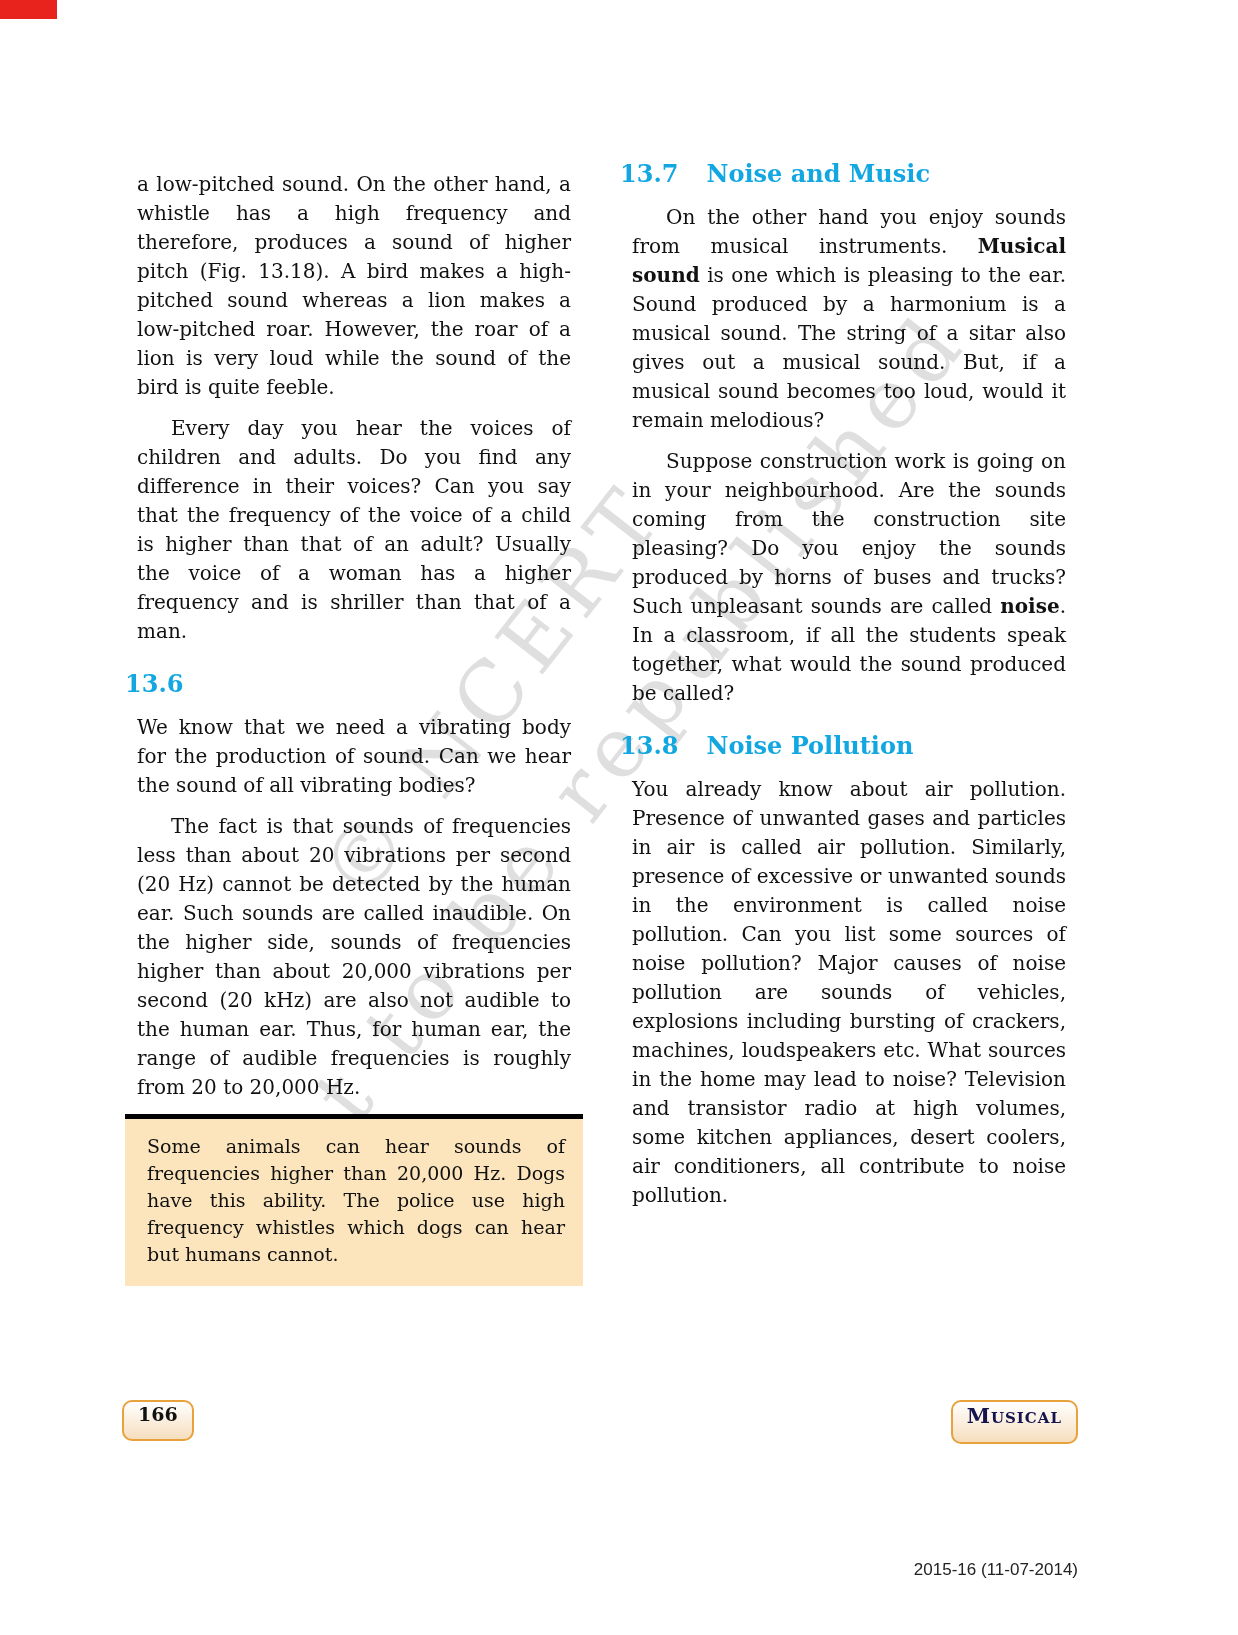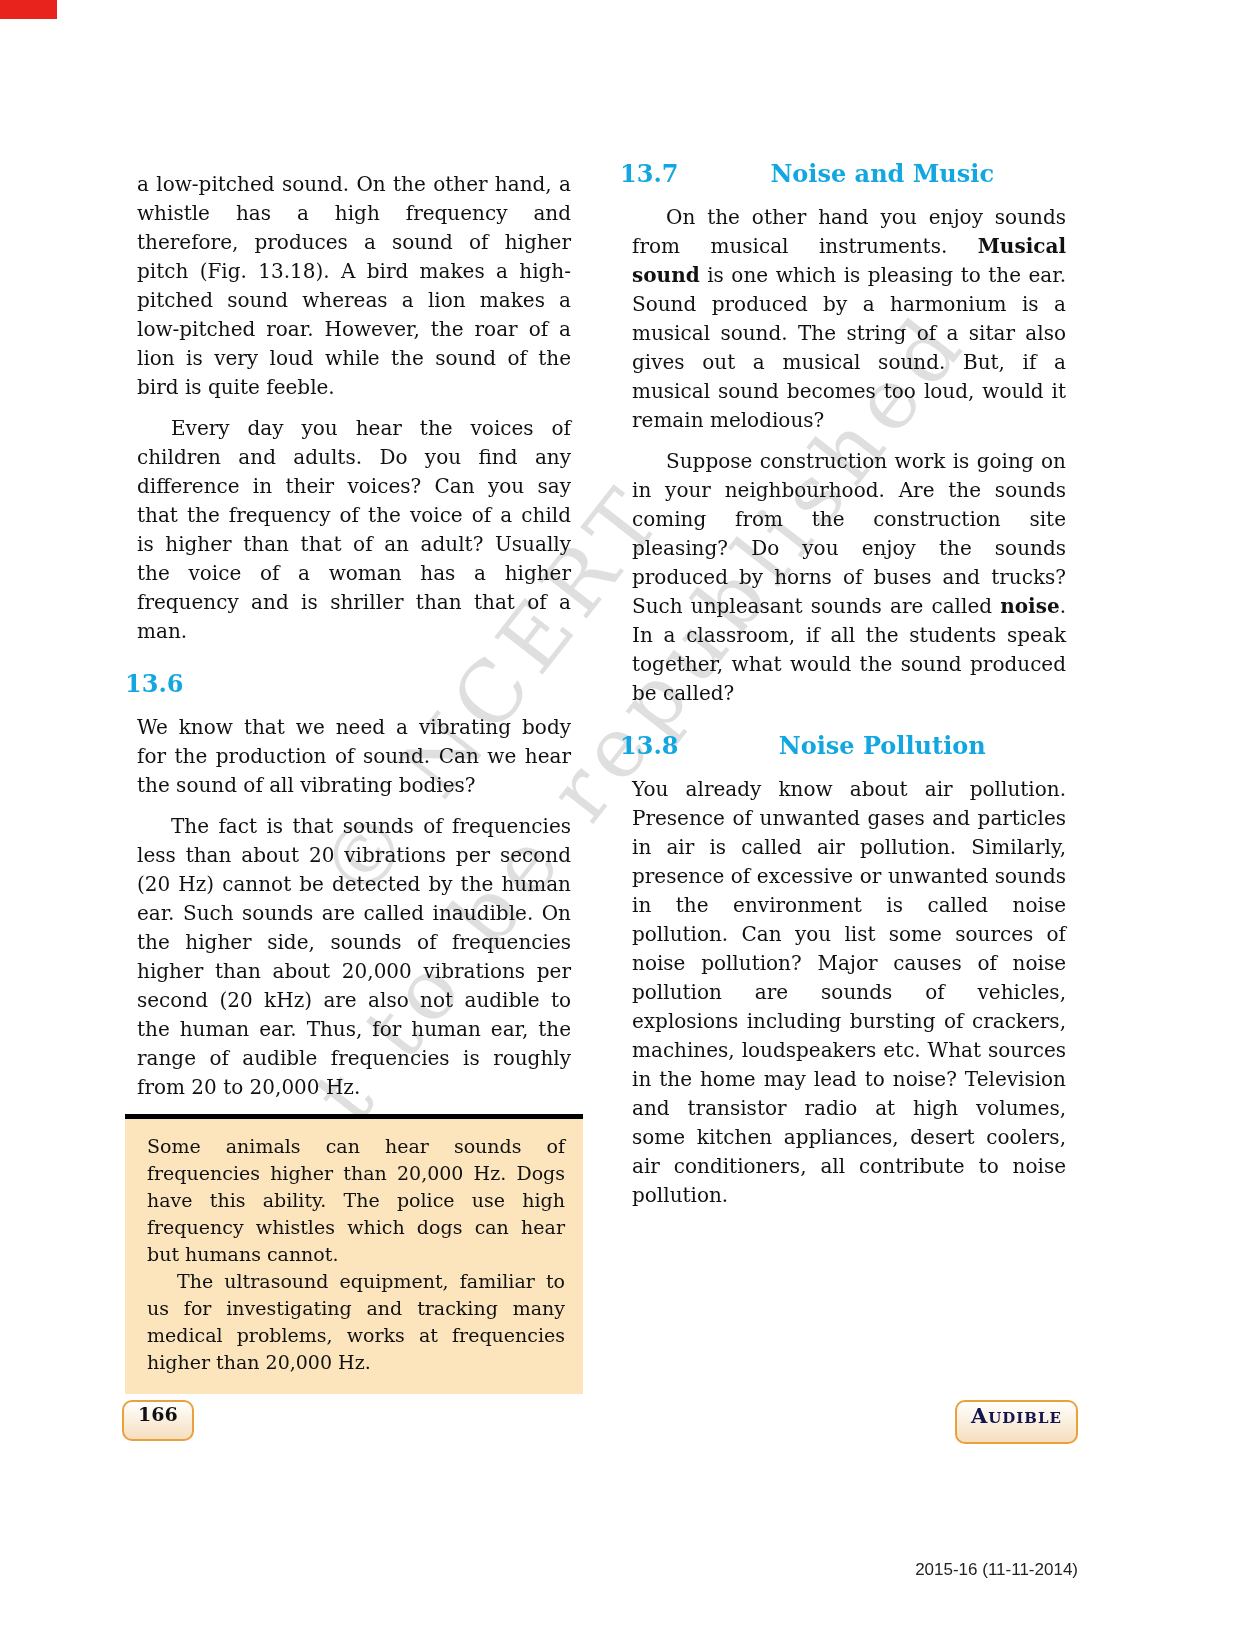--- a/index.html
+++ b/index.html
@@ -41,26 +41,26 @@
     z-index:1;
   }
   .col-left  { left:125px; }
   .col-right { left:620px; }
 
   .col p { margin:12px; }
   .col p.indent { text-indent:34px; }
 
   .heading {
     display:flex;
-    gap:8px;
+    gap:28px;
     color:#12a7e0;
     font-weight:bold;
     font-size:24px;
     line-height:31px;
-    text-align:center;
+    text-align:left;
     margin:22px 0 14px 0;
   }
   .heading.first { margin-top:0; }
   .heading .h-num { flex:0 0 auto; }
   .heading .h-title { flex:1 1 auto; }
 
   .animal-box {
     margin-top:10px;
     border-top:5px solid #000000;
     background:#fce5bd;
@@ -117,21 +117,20 @@
 
     <div class="heading">
       <span class="h-num">13.6</span>
     </div>
 
     <p>We know that we need a vibrating body for the production of sound. Can we hear the sound of all vibrating bodies?</p>
     <p class="indent">The fact is that sounds of frequencies less than about 20 vibrations per second (20 Hz) cannot be detected by the human ear. Such sounds are called inaudible. On the higher side, sounds of frequencies higher than about 20,000 vibrations per second (20 kHz) are also not audible to the human ear. Thus, for human ear, the range of audible frequencies is roughly from 20 to 20,000 Hz.</p>
 
     <div class="animal-box">
       <p>Some animals can hear sounds of frequencies higher than 20,000 Hz. Dogs have this ability. The police use high frequency whistles which dogs can hear but humans cannot.</p>
-      <p class="indent">The ultrasound equipment, familiar to us for investigating and tracking many medical problems, works at frequencies higher than 20,000 Hz.</p>
     </div>
   </div>
 
   <div class="col col-right">
     <div class="heading first">
       <span class="h-num">13.7</span>
       <span class="h-title">Noise and Music</span>
     </div>
 
 
@@ -145,16 +144,16 @@
 
     <div class="heading">
       <span class="h-num">13.8</span>
       <span class="h-title">Noise Pollution</span>
     </div>
 
     <p>You already know about air pollution. Presence of unwanted gases and particles in air is called air pollution. Similarly, presence of excessive or unwanted sounds in the environment is called noise pollution. Can you list some sources of noise pollution? Major causes of noise pollution are sounds of vehicles, explosions including bursting of crackers, machines, loudspeakers etc. What sources in the home may lead to noise? Television and transistor radio at high volumes, some kitchen appliances, desert coolers, air conditioners, all contribute to noise pollution.</p>
   </div>
 
   <div class="footer-badge page-num-badge">166</div>
-  <div class="footer-badge brand-badge">Audible</div>
-  <div class="date-line">2015-16 (11-11-2014)</div>
+  <div class="footer-badge brand-badge">Musical</div>
+  <div class="date-line">2015-16 (11-07-2014)</div>
 
 </div>
 
 </body></html>

